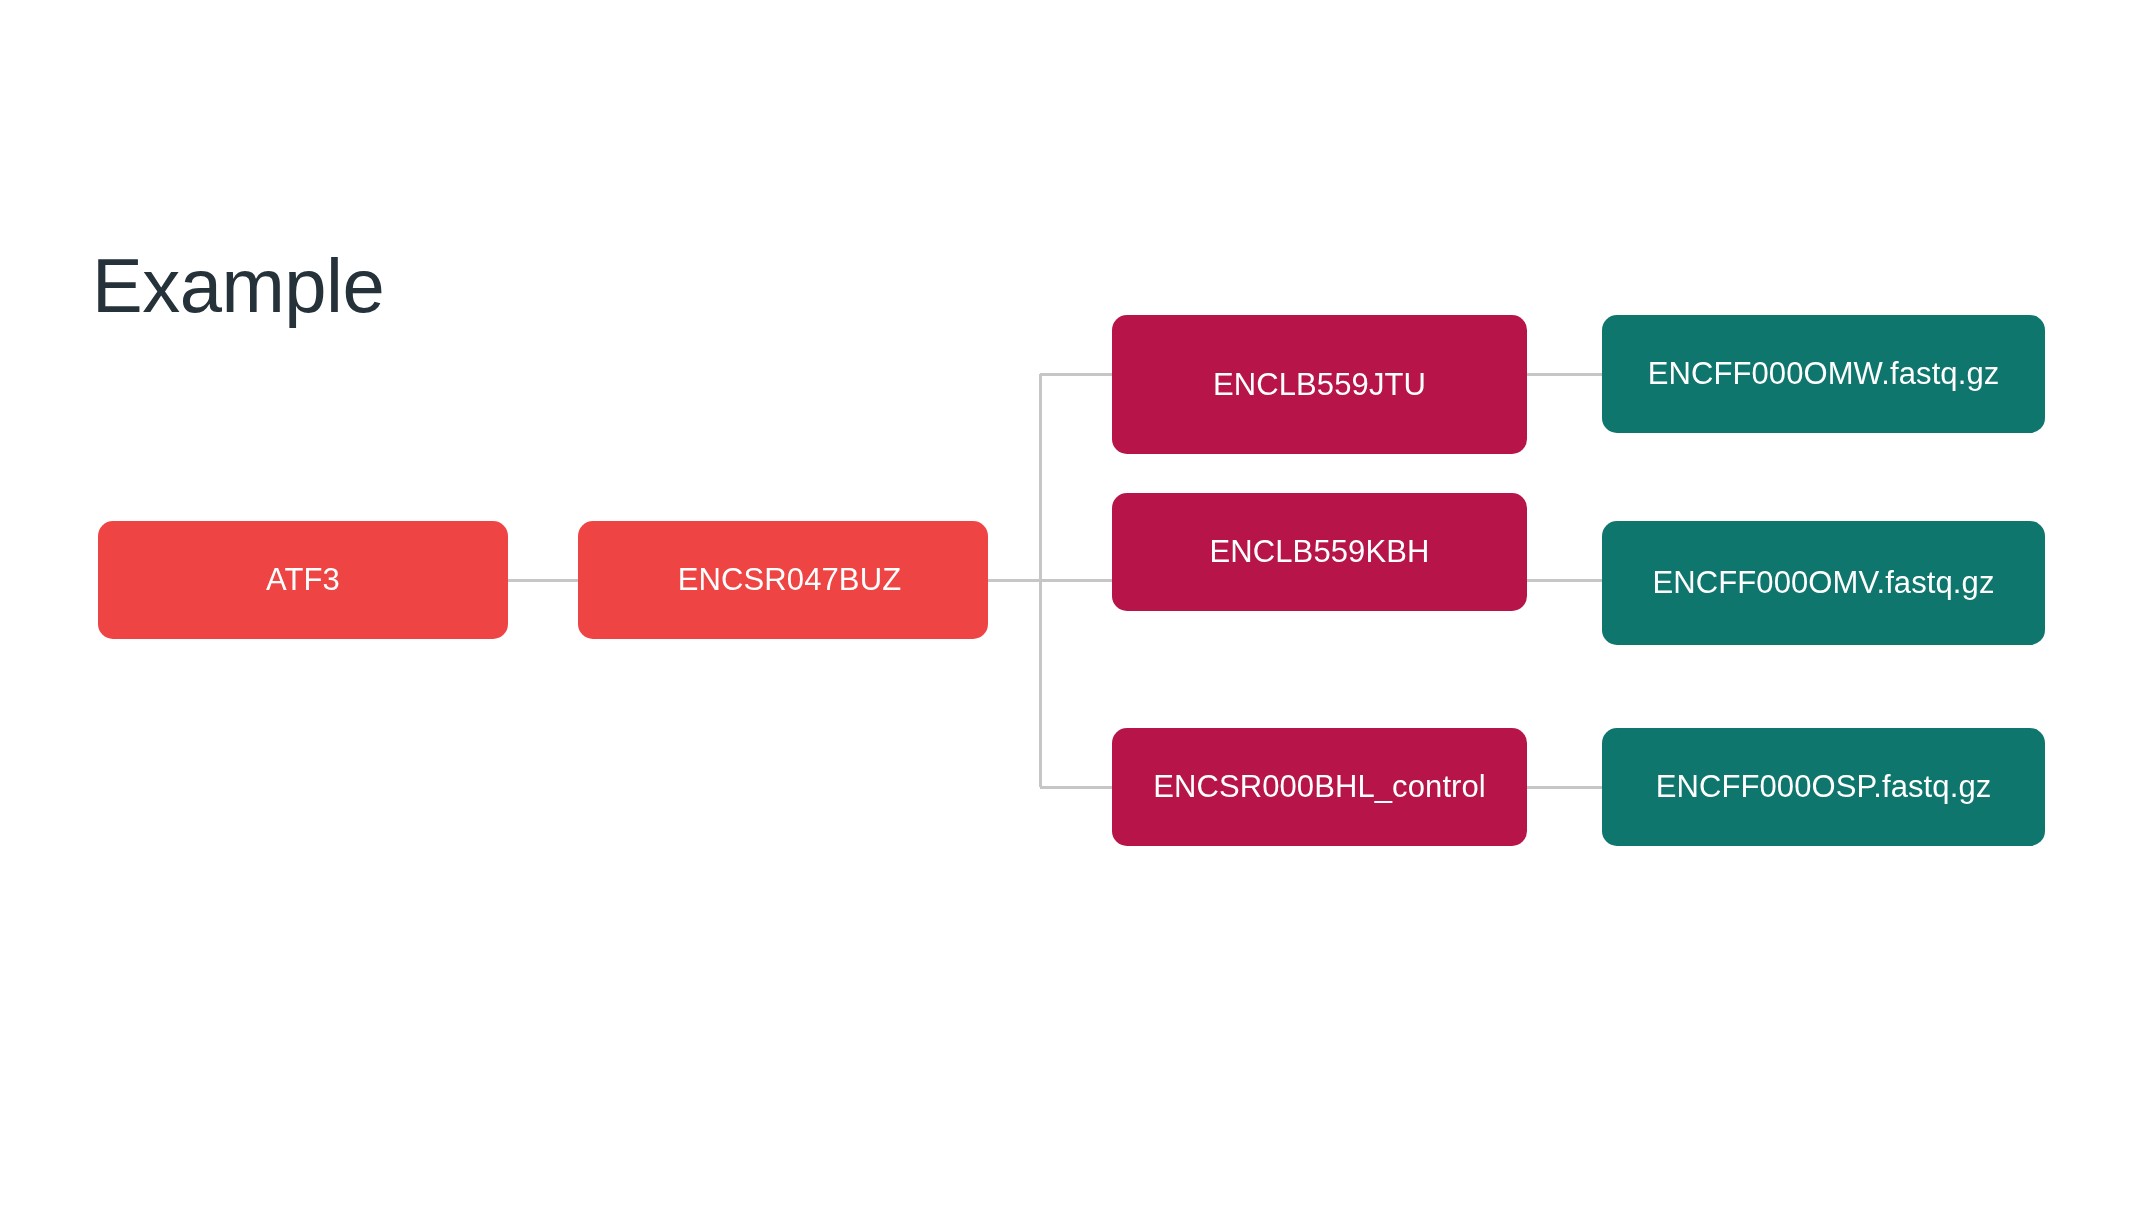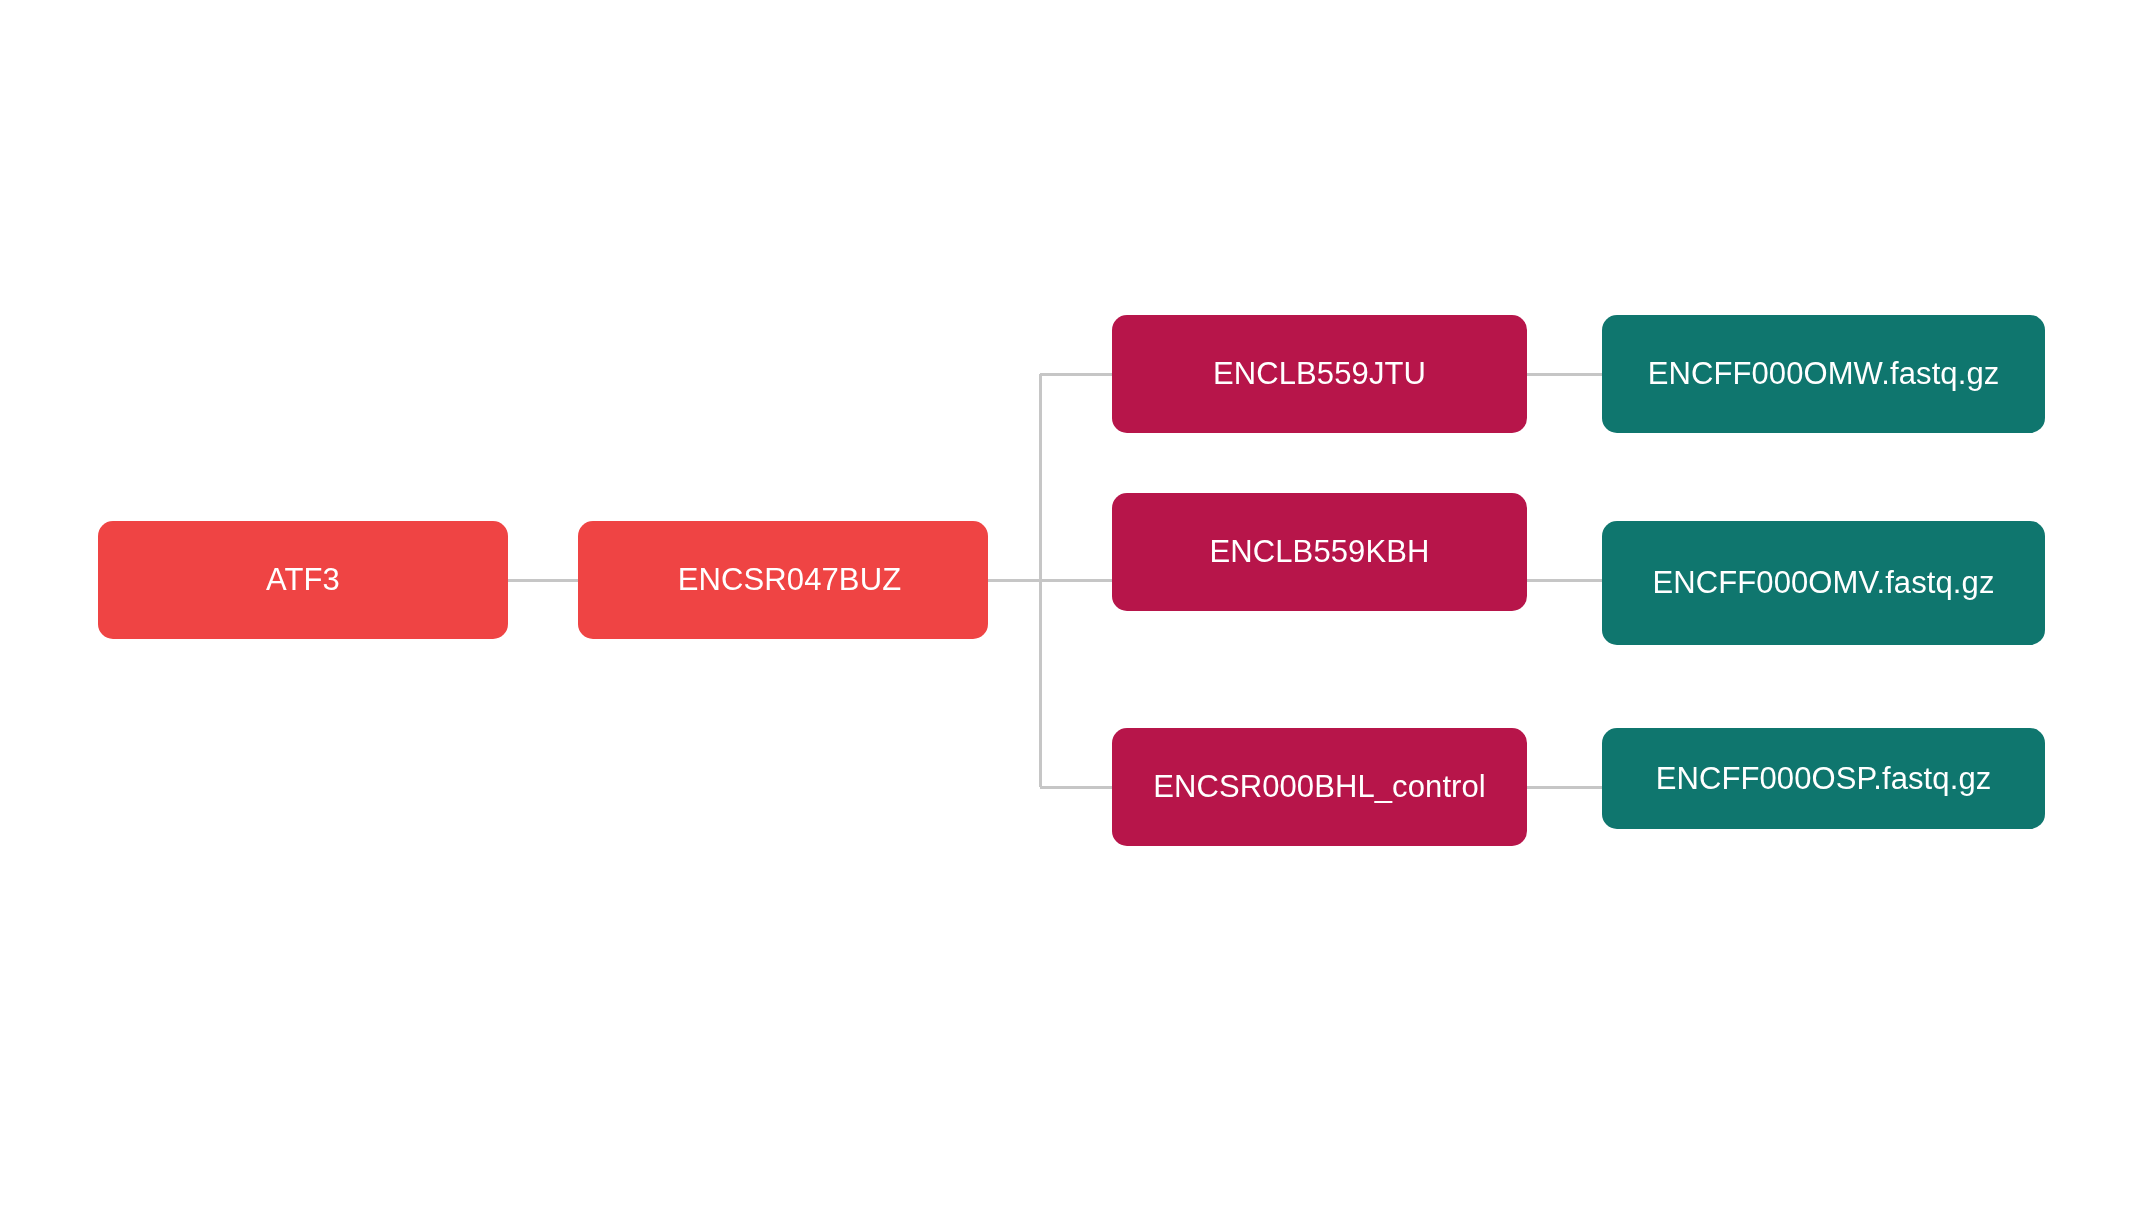--- a/index.html
+++ b/index.html
@@ -63,20 +63,21 @@
 
   .node-target  { background: #ef4444; }  
   .node-dataset { background: #b7154a; }  
   .node-file    { background: #0f766e; }  
 </style>
 </head>
 <body>
 
 <div id="stage">
 
+  <div id="page-title">Example</div>
 
   <svg id="edges" viewBox="0 0 2142 1205" width="2142" height="1205" xmlns="http://www.w3.org/2000/svg" shape-rendering="crispEdges">
     <g stroke="#c6c6c6" stroke-width="3" fill="none">
 
       <path d="M 508 580 H 578"></path>
 
       <path d="M 988 580 H 1040"></path>
 
       <path d="M 1040 374 V 787"></path>
 
@@ -91,37 +92,37 @@
   </svg>
 
   <div class="node node-target" style="left:98px; top:521px; width:410px; height:118px;">
     <span>ATF3</span>
   </div>
 
   <div class="node node-target" style="left:578px; top:521px; width:410px; height:118px;padding-left:13px;">
     <span>ENCSR047BUZ</span>
   </div>
 
-  <div class="node node-dataset" style="left:1112px; top:315px; width:415px; height:118px;">
+  <div class="node node-dataset" style="left:1112px; top:315px; width:415px; height:139px;">
     <span>ENCLB559JTU</span>
   </div>
 
   <div class="node node-dataset" style="left:1112px; top:493px; width:415px; height:118px;">
     <span>ENCLB559KBH</span>
   </div>
 
   <div class="node node-dataset" style="left:1112px; top:728px; width:415px; height:118px;">
     <span>ENCSR000BHL_control</span>
   </div>
 
   <div class="node node-file" style="left:1602px; top:315px; width:443px; height:118px;">
     <span>ENCFF000OMW.fastq.gz</span>
   </div>
 
   <div class="node node-file" style="left:1602px; top:521px; width:443px; height:124px;">
     <span>ENCFF000OMV.fastq.gz</span>
   </div>
 
-  <div class="node node-file" style="left:1602px; top:728px; width:443px; height:101px;">
+  <div class="node node-file" style="left:1602px; top:728px; width:443px; height:118px;">
     <span>ENCFF000OSP.fastq.gz</span>
   </div>
 
 </div>
 
 </body></html>

